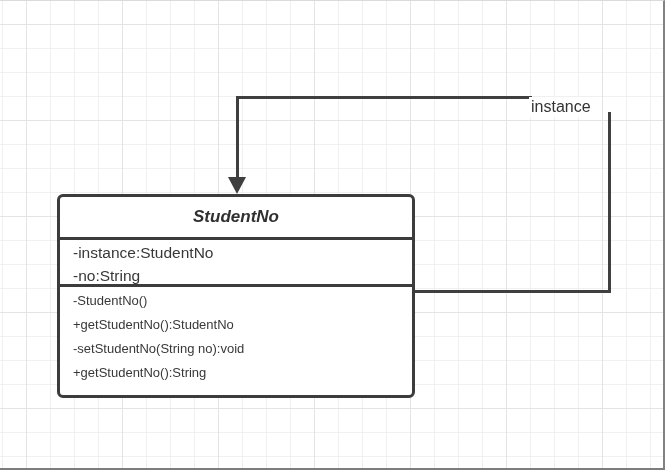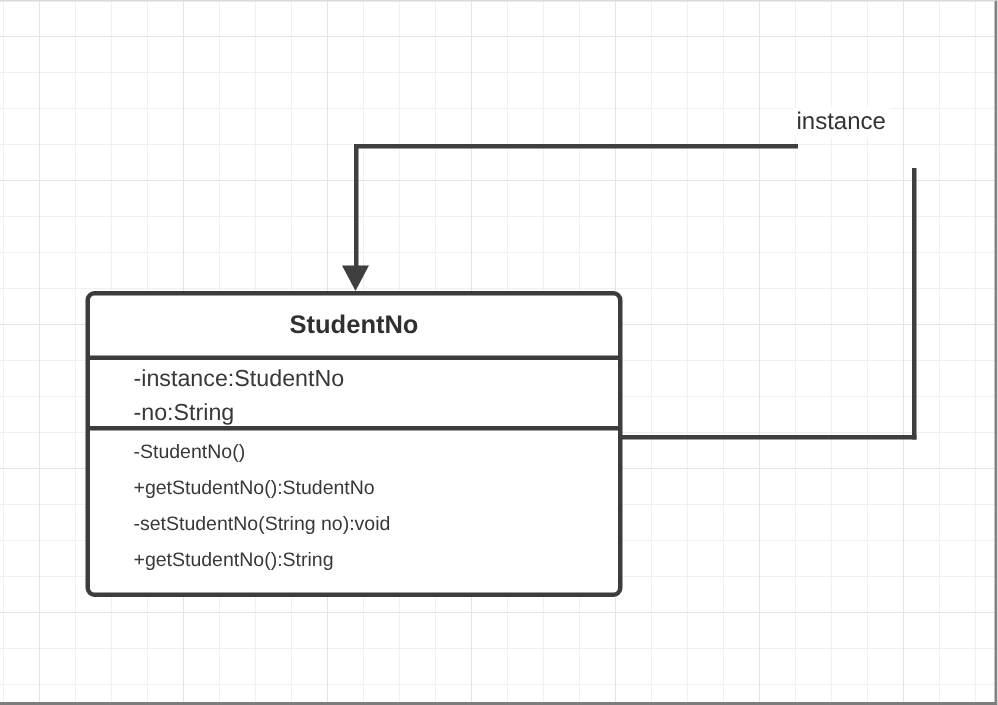--- a/index.html
+++ b/index.html
@@ -33,55 +33,56 @@
     background: #ffffff;
     border: 3px solid #3c3c3c;
     border-radius: 6px;
     color: #383838;
   }
   .uml-title {
     height: 43px;
     display: flex; align-items: center; justify-content: center;
     font-size: 17px; font-weight: bold; color: #303030;
     border-bottom: 3px solid #3c3c3c;
+    font-style: italic;
   }
   .uml-attrs {
     height: 47px;
     padding: 1px 4px 0 13px;
     font-size: 15.5px; line-height: 23px;
     border-bottom: 3px solid #3c3c3c;
     overflow: hidden;
   }
   .uml-methods {
     padding: 2px 4px 0 13px;
     font-size: 13px; line-height: 24px;
     overflow: hidden;
   }
-  .member { white-space: nowrap; margin-left: 16px; }
+  .member { white-space: nowrap; }
 
   
   .seg {
     position: absolute;
     background: #3f3f3f;
   }
   .seg-top-h    { left: 236px; top: 95px;  width: 296px; height: 3px; }
   .seg-left-v   { left: 236px; top: 95px;  width: 3px;   height: 83px; }
   .seg-right-v  { left: 608px; top: 111px; width: 3px;   height: 181px; }
   .seg-bottom-h { left: 412px; top: 289px; width: 199px; height: 3px; }
   .arrowhead {
     position: absolute;
     left: 228px; top: 176px;
     width: 0; height: 0;
     border-left: 9px solid transparent;
     border-right: 9px solid transparent;
     border-top: 17px solid #3f3f3f;
   }
   .edge-label {
     position: absolute;
-    left: 529px; top: 71px;
+    left: 529px; top: 96px;
     padding: 0 2px;
     background: #ffffff;
     font-size: 16px; line-height: 20px;
     color: #333333;
     white-space: nowrap;
   }
 </style>
 </head>
 <body>
 

